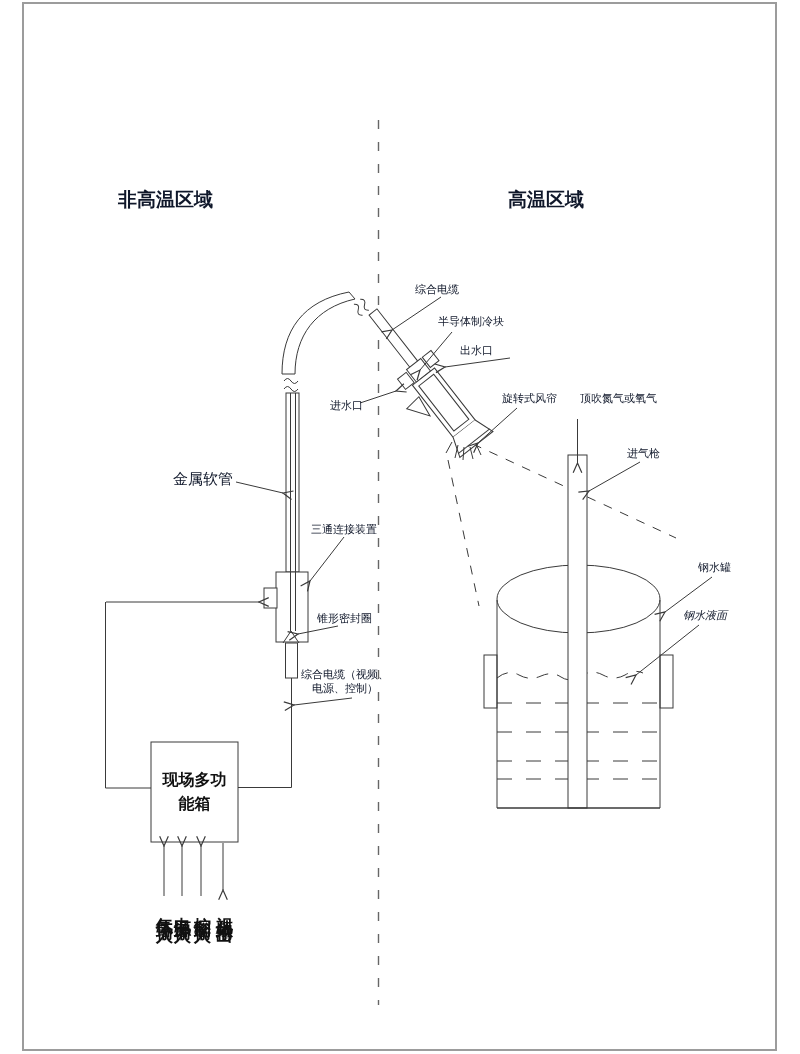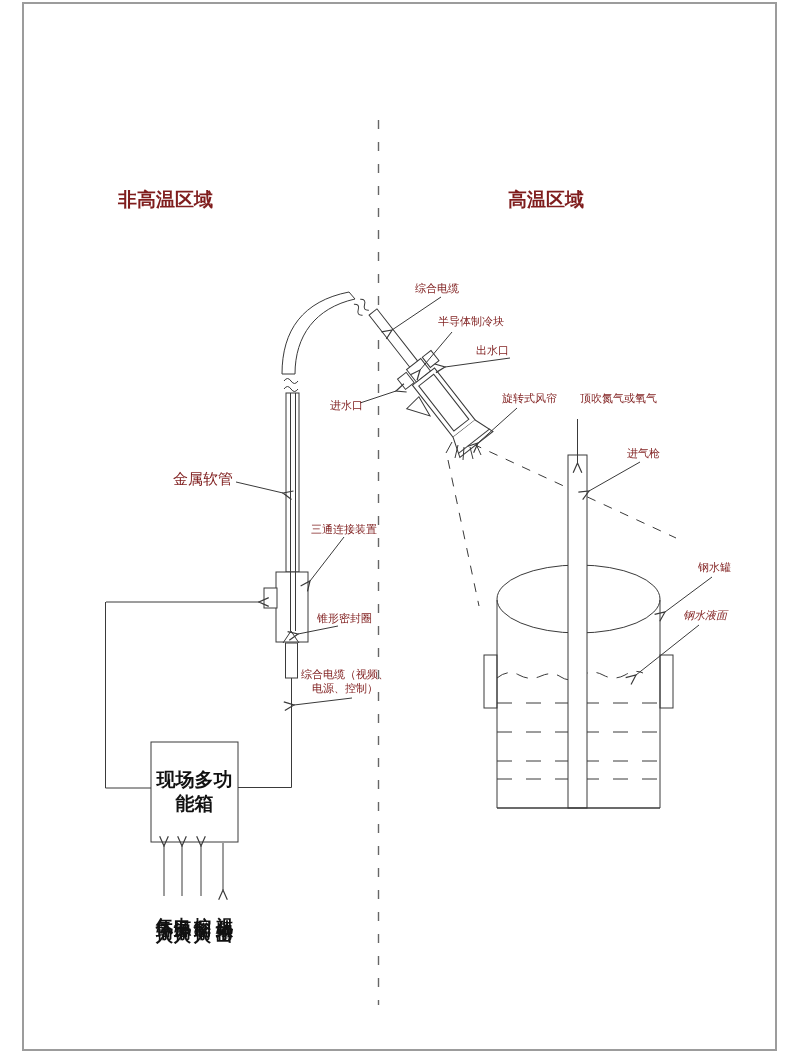--- a/index.html
+++ b/index.html
@@ -2,28 +2,28 @@
 <html><head>
 <meta charset="utf-8">
 <style>
   html,body{margin:0;padding:0;background:#f6f6f6;}
   .stage{
     position:relative;width:800px;height:1054px;background:#ffffff;
     font-family:"Liberation Sans","DejaVu Sans",sans-serif;color:#111;
     overflow:hidden;
   }
   .stage svg{position:absolute;left:0;top:0;}
-  .lbl{position:absolute;white-space:nowrap;color:#7f1d1d;line-height:1.15;}
+  .lbl{position:absolute;white-space:nowrap;color:#0f172a;line-height:1.15;}
   .lbl.small{font-size:11px;}
   .lbl.med{font-size:15px;}
   .lbl.big{font-size:19px;font-weight:bold;}
   .lbl.center{text-align:center;white-space:normal;}
   .boxlabel{
     position:absolute;display:flex;align-items:center;justify-content:center;
-    text-align:center;font-size:19px;font-weight:bold;line-height:24px;
+    text-align:center;font-size:16px;font-weight:bold;line-height:24px;
   }
   .vcol{
     position:absolute;writing-mode:vertical-rl;text-orientation:upright;
     font-size:17px;font-weight:bold;letter-spacing:3px;
   }
 </style>
 </head>
 <body>
 
 <div class="stage">
@@ -125,23 +125,23 @@
       <line x1="236" y1="482" x2="283" y2="493" marker-end="url(#arr)"></line>
       <line x1="344" y1="537" x2="310" y2="581" marker-end="url(#arr)"></line>
       <line x1="338" y1="626" x2="298" y2="634" marker-end="url(#arr)"></line>
       <line x1="352" y1="698" x2="294" y2="705" marker-end="url(#arr)"></line>
     </g>
   </svg>
 
   <div class="lbl big" style="left:118px;top:189px;">非高温区域</div>
   <div class="lbl big" style="left:508px;top:189px;">高温区域</div>
 
-  <div class="lbl small" style="left:415px;top:283px;font-family:Liberation Mono, monospace;">综合电缆</div>
+  <div class="lbl small" style="left:415px;top:283px;">综合电缆</div>
   <div class="lbl small" style="left:438px;top:315px;">半导体制冷块</div>
-  <div class="lbl small" style="left:476px;top:344px;">出水口</div>
+  <div class="lbl small" style="left:460px;top:344px;">出水口</div>
   <div class="lbl small" style="left:330px;top:399px;">进水口</div>
   <div class="lbl small" style="left:502px;top:392px;">旋转式风帘</div>
   <div class="lbl small" style="left:580px;top:392px;">顶吹氮气或氧气</div>
   <div class="lbl small" style="left:627px;top:447px;">进气枪</div>
   <div class="lbl med" style="left:173px;top:470px;">金属软管</div>
   <div class="lbl small" style="left:311px;top:523px;">三通连接装置</div>
 
 
   <div class="lbl small" style="left:317px;top:612px;">锥形密封圈</div>
 

